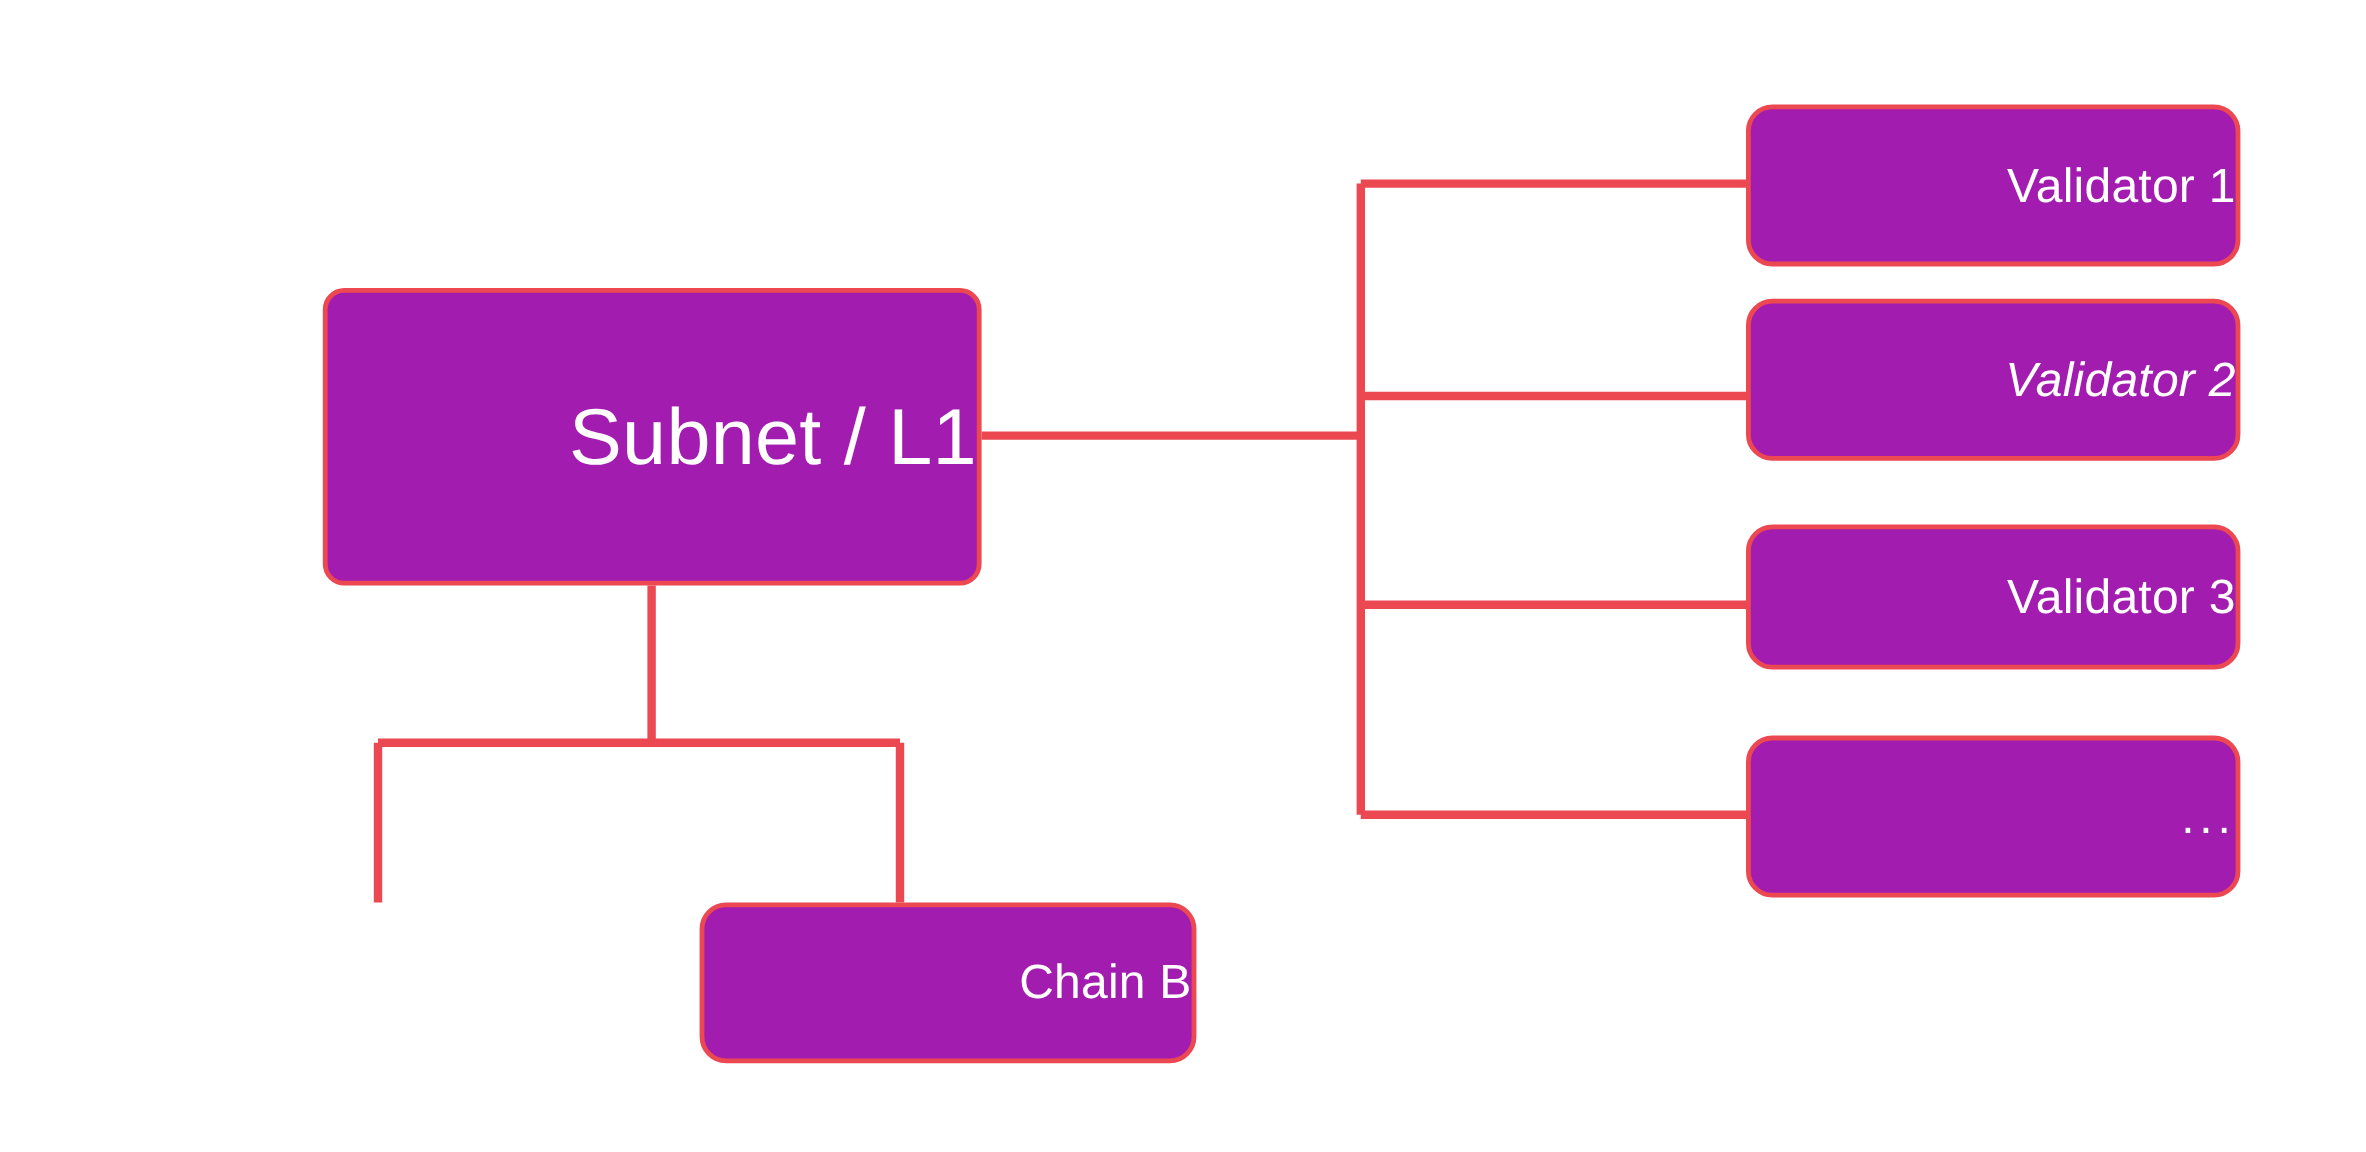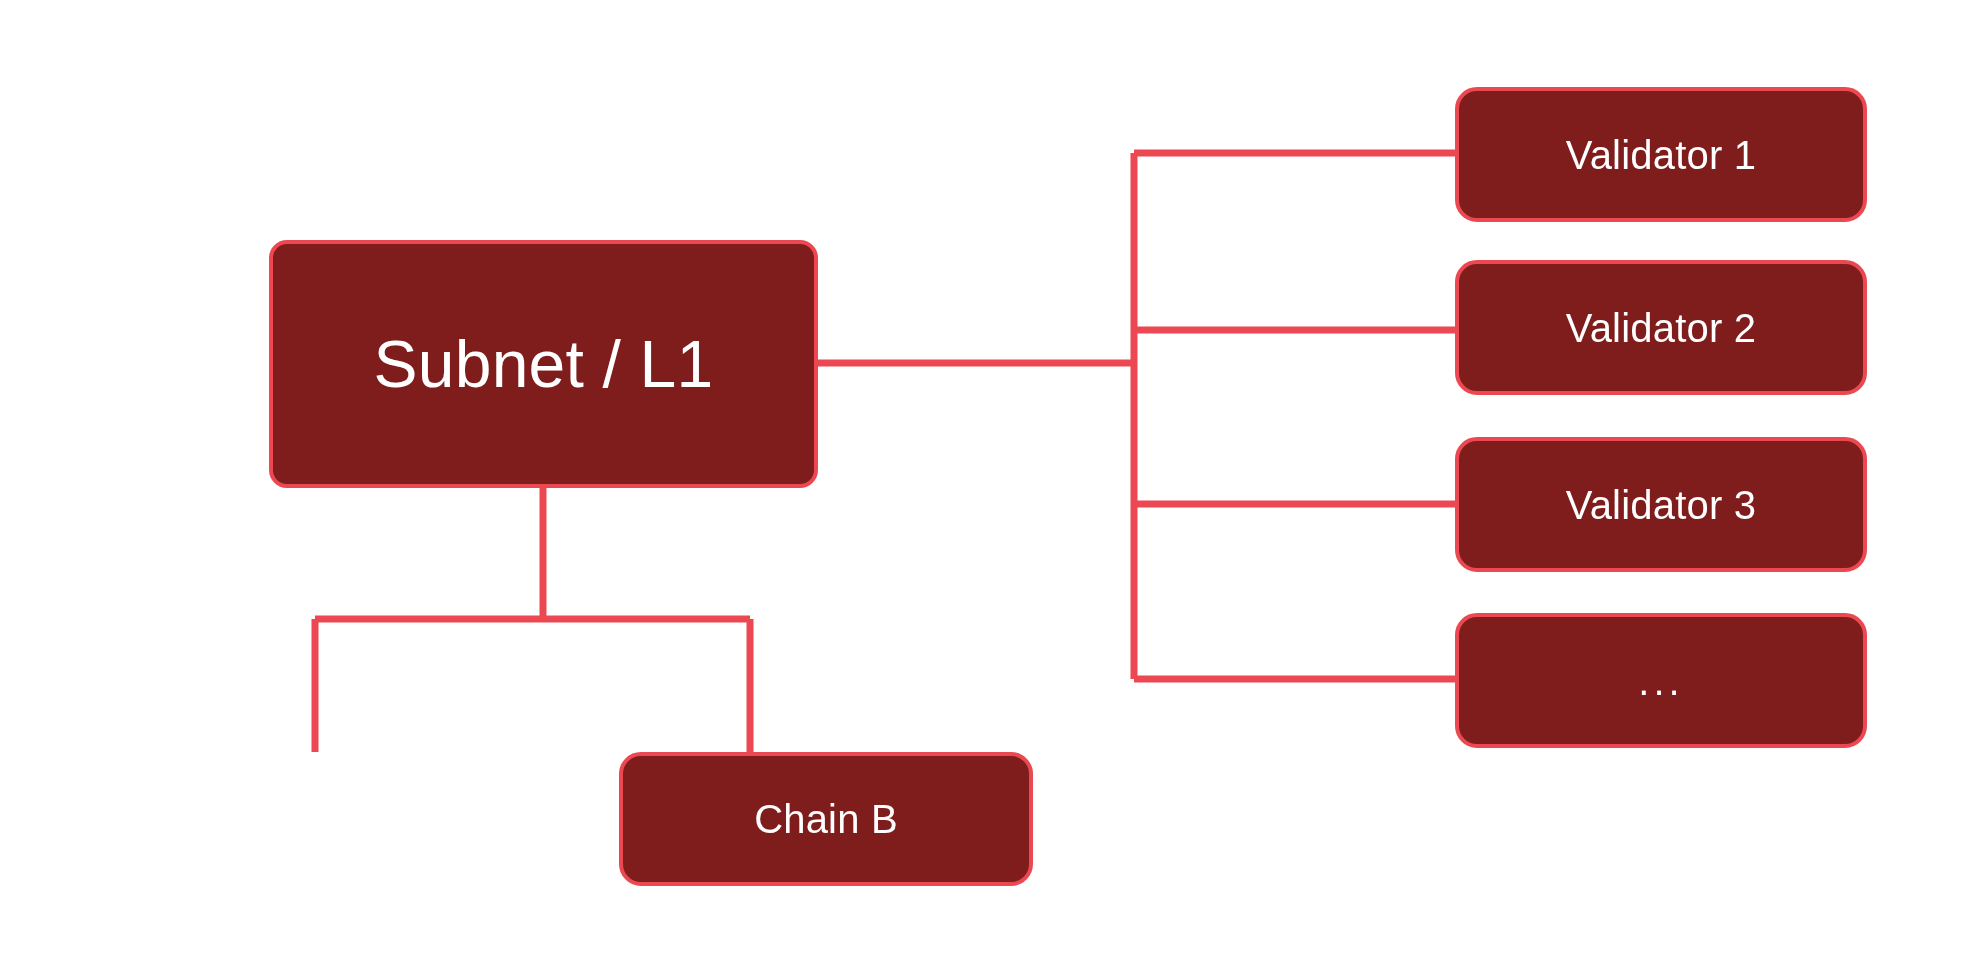--- a/index.html
+++ b/index.html
@@ -19,27 +19,27 @@
     position: absolute;
     left: 0;
     top: 0;
     width: 1972px;
     height: 960px;
     overflow: visible;
   }
   .node {
     position: absolute;
     box-sizing: border-box;
-    background: #7f1d1d;
+    background: #a21caf;
     border: 4px solid #ec4852;
     border-radius: 22px;
     color: #ffffff;
     display: flex;
     align-items: center;
-    justify-content: center;
+    justify-content: flex-end;
     text-align: center;
     line-height: 1.1;
     letter-spacing: 0.2px;
     white-space: nowrap;
   }
   .node-label {
     display: block;
   }
   #node-subnet {
     left: 269px;
@@ -55,41 +55,41 @@
     width: 414px;
     height: 134px;
     font-size: 40px;
   }
   #node-chain-b {
     left: 583px;
     top: 752px;
     width: 414px;
     height: 134px;
     font-size: 40px;
-    margin-left: 36px;
   }
   #node-validator-1 {
     left: 1455px;
     top: 87px;
     width: 412px;
     height: 135px;
     font-size: 40px;
   }
   #node-validator-2 {
     left: 1455px;
-    top: 260px;
+    top: 249px;
     width: 412px;
     height: 135px;
     font-size: 40px;
+    font-style: italic;
   }
   #node-validator-3 {
     left: 1455px;
     top: 437px;
     width: 412px;
-    height: 135px;
+    height: 121px;
     font-size: 40px;
   }
   #node-validator-more {
     left: 1455px;
     top: 613px;
     width: 412px;
     height: 135px;
     font-size: 40px;
     letter-spacing: 4px;
   }

